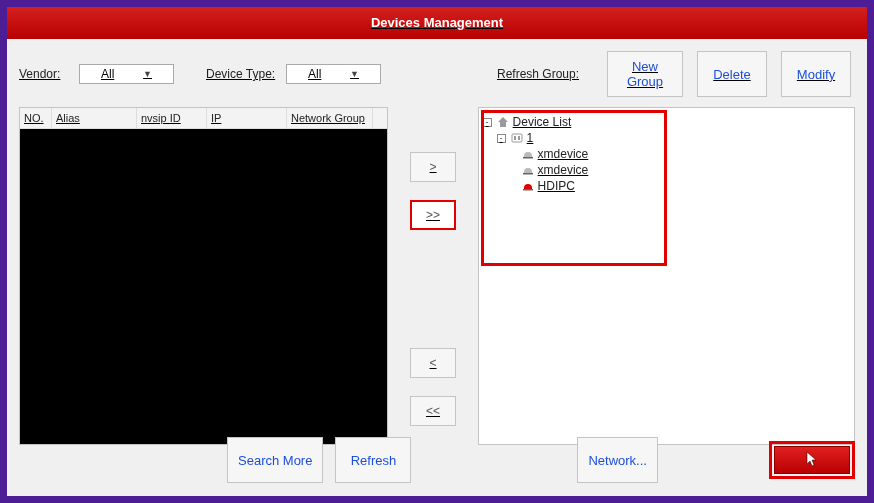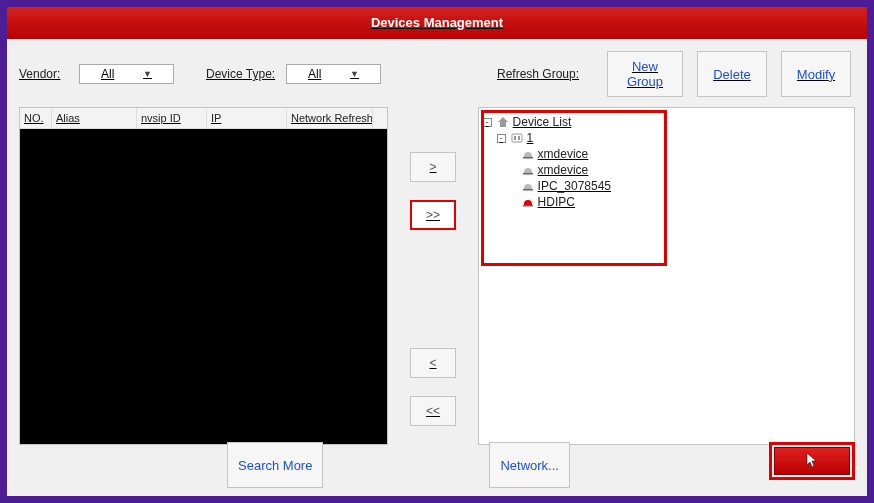--- a/index.html
+++ b/index.html
@@ -194,21 +194,21 @@
   .icon-cam svg path.dome { fill: #bbb; }
   .icon-cam.red svg path.dome { fill: #e00000; }
 
   .footer {
     position: absolute;
     left: 12px;
     right: 12px;
     bottom: 18px;
     height: 36px;
     display: flex;
-    align-items: flex-start;
+    align-items: center;
   }
   .footer .btn { min-width: 76px; justify-content: center; margin-right: 12px; }
   .red-btn-wrap {
     margin-left: auto;
     border: 3px solid #e00000;
     padding: 2px;
   }
   .red-btn {
     width: 76px;
     height: 28px;
@@ -261,21 +261,21 @@
     </div>
 
     <div class="mainrow">
 
       <div class="left-table">
         <div class="thead">
           <div class="th no">NO.</div>
           <div class="th alias">Alias</div>
           <div class="th nvsip">nvsip ID</div>
           <div class="th ip">IP</div>
-          <div class="th net">Network Refresh</div>
+          <div class="th net">Network Group</div>
           <div class="th tail"></div>
         </div>
         <div class="tbody"></div>
       </div>
 
       <div class="midcol">
         <div class="movebtn">
           <span>&gt;</span>
         </div>
         <div class="movebtn active">
@@ -333,50 +333,43 @@
                 <span class="icon-cam">
                   <svg width="12" height="12" viewBox="0 0 12 12">
                     <path class="dome" d="M2 8 A4 4 0 0 1 10 8 L10 9 L2 9 Z"></path>
                     <rect x="1" y="9" width="10" height="1.5" fill="#666"></rect>
                   </svg>
                 </span>
                 <span>xmdevice</span>
               </div>
               <div class="tree-row">
                 <span class="indent ind2"></span>
-                <span class="icon-cam">
-                  <svg width="12" height="12" viewBox="0 0 12 12">
-                    <path class="dome" d="M2 8 A4 4 0 0 1 10 8 L10 9 L2 9 Z"></path>
-                    <rect x="1" y="9" width="10" height="1.5" fill="#666"></rect>
-                  </svg>
-                </span>
-                <span>IPC_3078545</span>
-              </div>
-              <div class="tree-row">
-                <span class="indent ind2"></span>
                 <span class="icon-cam red">
                   <svg width="12" height="12" viewBox="0 0 12 12">
                     <path class="dome" d="M2 8 A4 4 0 0 1 10 8 L10 9 L2 9 Z"></path>
                     <rect x="1" y="9" width="10" height="1.5" fill="#666"></rect>
                   </svg>
                 </span>
                 <span>HDIPC</span>
               </div>
             </div>
 
         </div>
       </div>
 
     </div>
   </div>
 
   <div class="footer">
     <div style="width:208px"></div>
     <button class="btn">
       <span>Search More</span>
+    </button>
+    <button class="btn">
+      <span>Refresh</span>
     </button>
     <div style="width:154px"></div>
     <button class="btn">
       <span>Network...</span>
     </button>
     <div class="red-btn-wrap">
       <div class="red-btn">
         <span class="cursor">
           <svg width="14" height="16" viewBox="0 0 14 16">
               <path d="M2 1 L2 13 L5 10 L7 15 L9 14 L7 9 L11 9 Z" fill="#fff" stroke="#000" stroke-width="0.5"></path>

